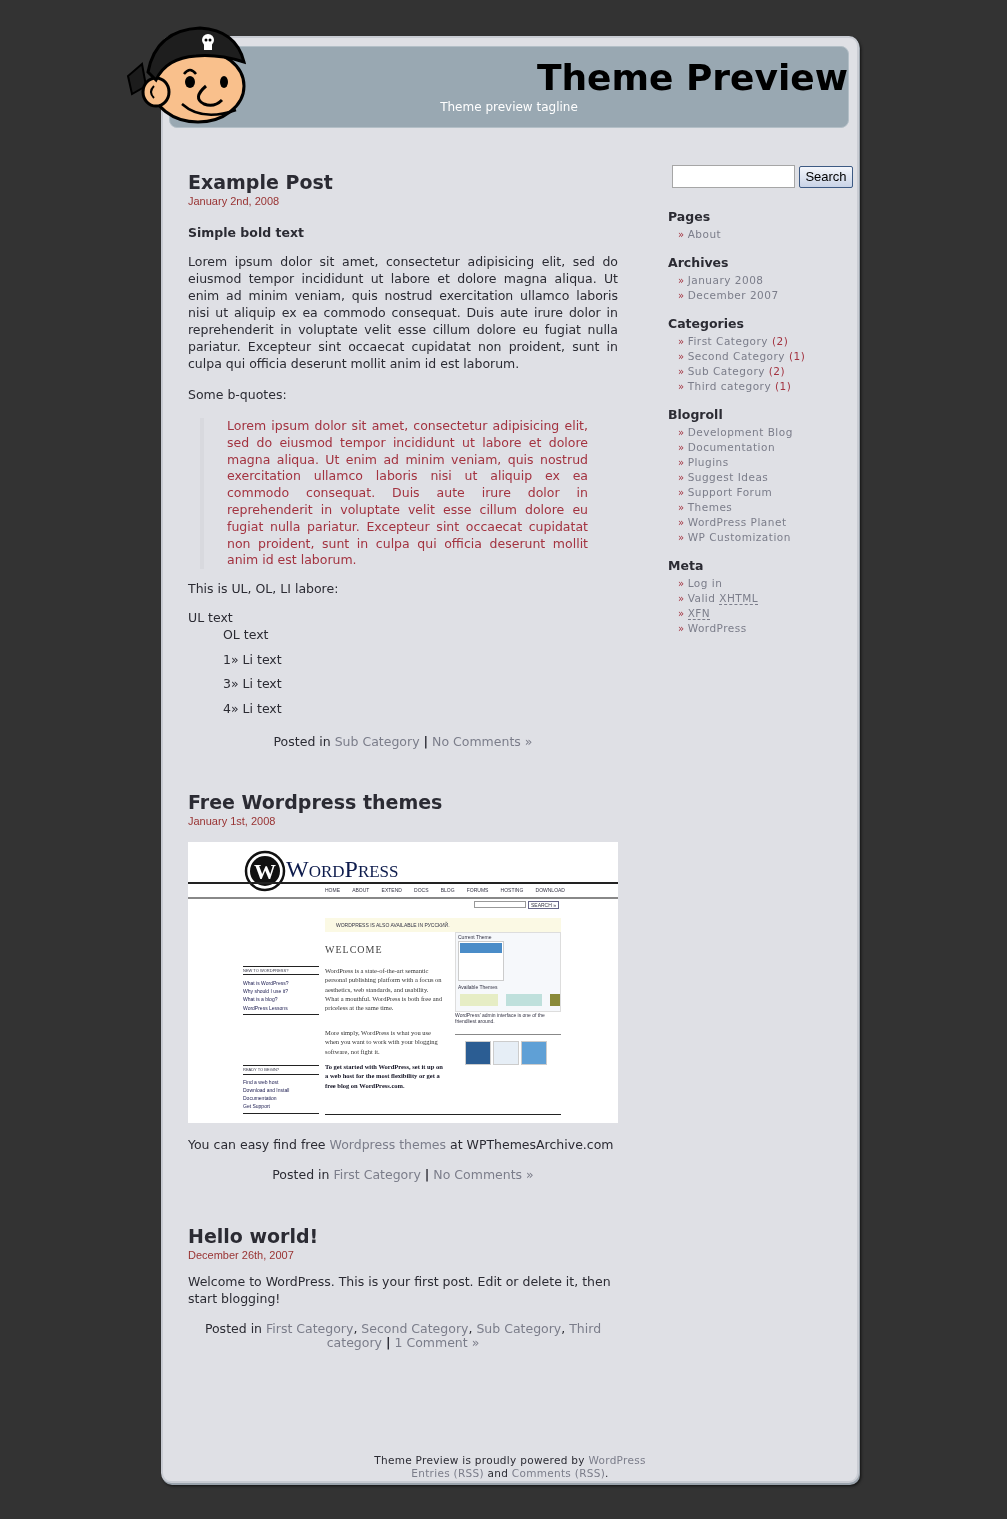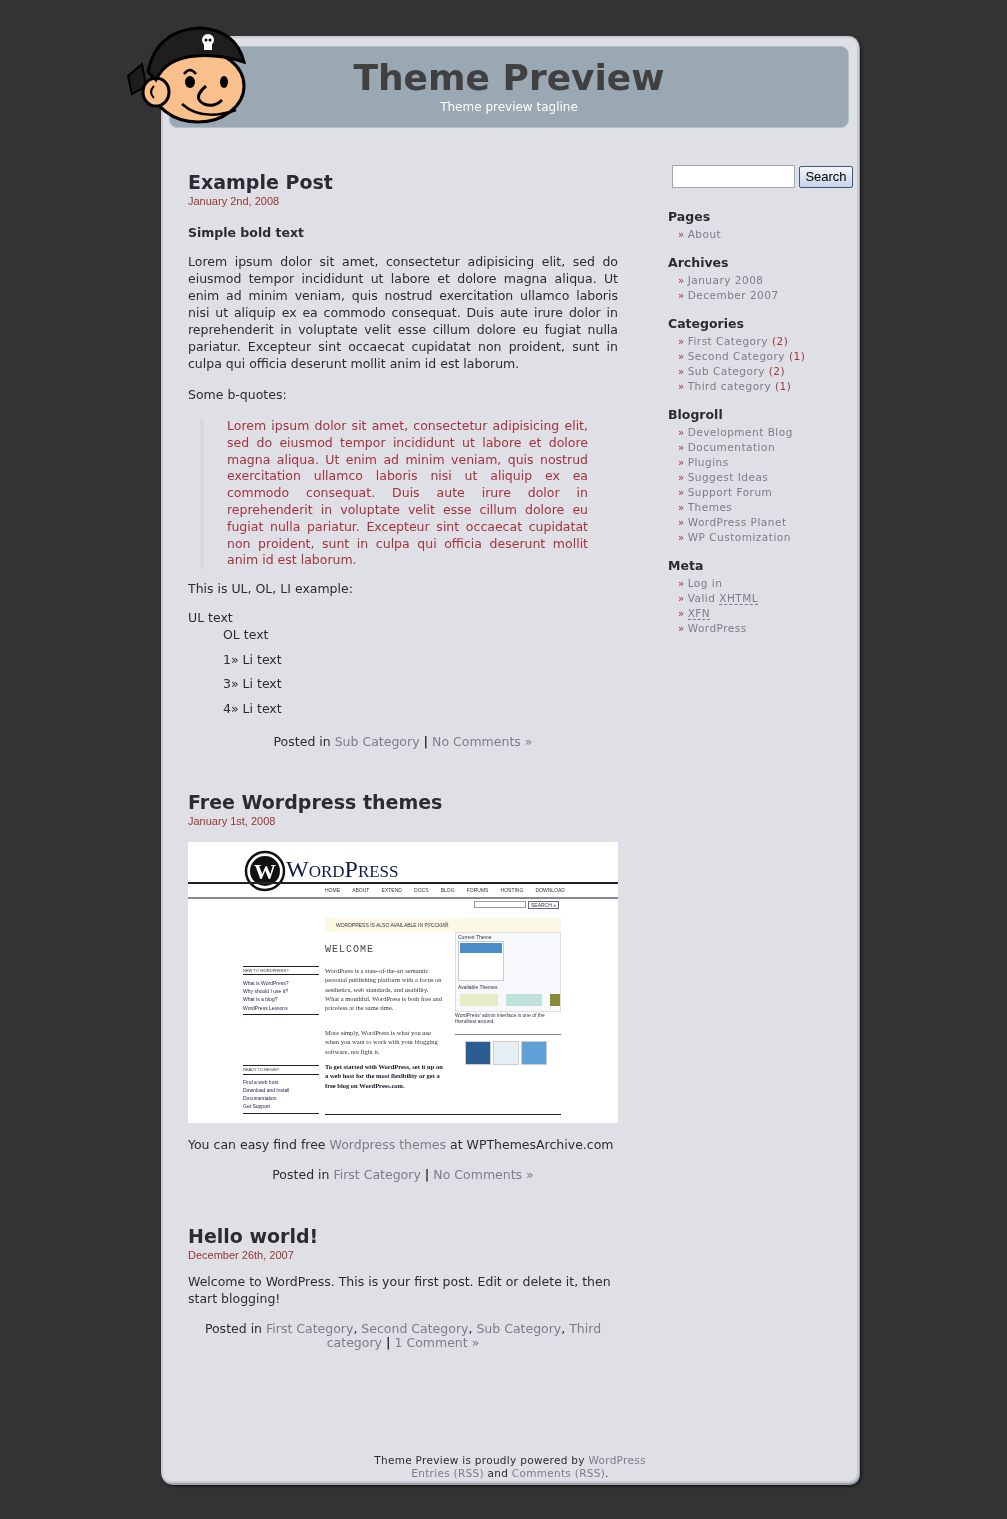--- a/index.html
+++ b/index.html
@@ -11,23 +11,23 @@
     background: #dfe0e5; border-radius: 10px;
     border: 2px solid #c9ccd3;
     box-shadow: 1px 2px 0 #9aa3ac, 2px 3px 3px #111;
   }
   #header {
     position: absolute; left: 169px; top: 46px; width: 680px; height: 82px;
     background: #99a8b2; border-radius: 8px;
     border: 1px solid #b3bfc7;
   }
   #site-title {
-    position: absolute; left: 0; top: 10px; width: 100%; text-align: center;
+    position: absolute; left: 0; top: 10px; width: 100%; text-align: right;
     font-family: "DejaVu Sans", sans-serif; font-weight: bold; font-size: 36px;
-    color: #404040; letter-spacing: 0px;
+    color: #000000; letter-spacing: 0px;
   }
   #tagline {
     position: absolute; left: 0; top: 53px; width: 100%; text-align: center;
     font-size: 12px; color: #ffffff;
   }
   #mascot { position: absolute; left: 126px; top: 24px; width: 122px; height: 100px; }
 
   
   #content { position: absolute; left: 188px; top: 170px; width: 430px; }
   .post { position: relative; }
@@ -116,21 +116,21 @@
 <div id="content">
 
   <div class="post">
     <div class="post-title">Example Post</div>
     <div class="post-date">January 2nd, 2008</div>
     <div class="entry">
       <p class="bold-line">Simple bold text</p>
       <p class="lorem">Lorem ipsum dolor sit amet, consectetur adipisicing elit, sed do eiusmod tempor incididunt ut labore et dolore magna aliqua. Ut enim ad minim veniam, quis nostrud exercitation ullamco laboris nisi ut aliquip ex ea commodo consequat. Duis aute irure dolor in reprehenderit in voluptate velit esse cillum dolore eu fugiat nulla pariatur. Excepteur sint occaecat cupidatat non proident, sunt in culpa qui officia deserunt mollit anim id est laborum.</p>
       <p class="bq-intro">Some b-quotes:</p>
       <div class="bquote">Lorem ipsum dolor sit amet, consectetur adipisicing elit, sed do eiusmod tempor incididunt ut labore et dolore magna aliqua. Ut enim ad minim veniam, quis nostrud exercitation ullamco laboris nisi ut aliquip ex ea commodo consequat. Duis aute irure dolor in reprehenderit in voluptate velit esse cillum dolore eu fugiat nulla pariatur. Excepteur sint occaecat cupidatat non proident, sunt in culpa qui officia deserunt mollit anim id est laborum.</div>
-      <p class="ul-intro">This is UL, OL, LI example:</p>
+      <p class="ul-intro">This is UL, OL, LI labore:</p>
       <div class="ul-text">UL text</div>
       <div class="ol-text">OL text</div>
       <div class="li-row">1» Li text</div>
       <div class="li-row">3» Li text</div>
       <div class="li-row">4» Li text</div>
     </div>
     <div class="postmeta" style="margin-top:18px;">
       <span>Posted in</span>
       <a href="#">Sub Category</a>
       <span class="sep">|</span>
@@ -158,21 +158,21 @@
         <span class="s-small" style="position:static;">DOCS</span>
         <span class="s-small" style="position:static;">BLOG</span>
         <span class="s-small" style="position:static;">FORUMS</span>
         <span class="s-small" style="position:static;">HOSTING</span>
         <span class="s-small" style="position:static;">DOWNLOAD</span>
       </div>
       <div style="position:absolute;left:286px;top:59px;width:52px;height:7px;border:1px solid #999;"></div>
       <div class="s-small" style="left:340px;top:59px;border:1px solid #668;padding:0 2px;line-height:6px;">SEARCH »</div>
       <div style="position:absolute;left:137px;top:76px;width:236px;height:14px;background:#fbf9e4;"></div>
       <div class="s-small" style="left:148px;top:80px;">WORDPRESS IS ALSO AVAILABLE IN РУССКИЙ.</div>
-      <div class="s-txt" style="left:137px;top:102px;font-family:Liberation Mono, monospace;font-size:10px;color:#444;letter-spacing:1px;">WELCOME</div>
+      <div class="s-txt" style="left:137px;top:102px;font-family:Liberation Serif, serif;font-size:10px;color:#444;letter-spacing:1px;">WELCOME</div>
 
       <div class="shot-line" style="left:55px;top:124px;width:76px;height:1px;"></div>
       <div class="s-small" style="left:55px;top:126px;font-size:4px;">NEW TO WORDPRESS?</div>
       <div class="shot-line" style="left:55px;top:132px;width:76px;height:1px;"></div>
       <div class="s-small" style="left:55px;top:138px;color:#225;">What is WordPress?</div>
       <div class="s-small" style="left:55px;top:146px;color:#225;">Why should I use it?</div>
       <div class="s-small" style="left:55px;top:154px;color:#225;">What is a blog?</div>
       <div class="s-small" style="left:55px;top:163px;color:#225;">WordPress Lessons</div>
       <div class="shot-line" style="left:55px;top:172px;width:76px;height:1px;"></div>
       <div class="shot-line" style="left:55px;top:223px;width:76px;height:1px;"></div>

